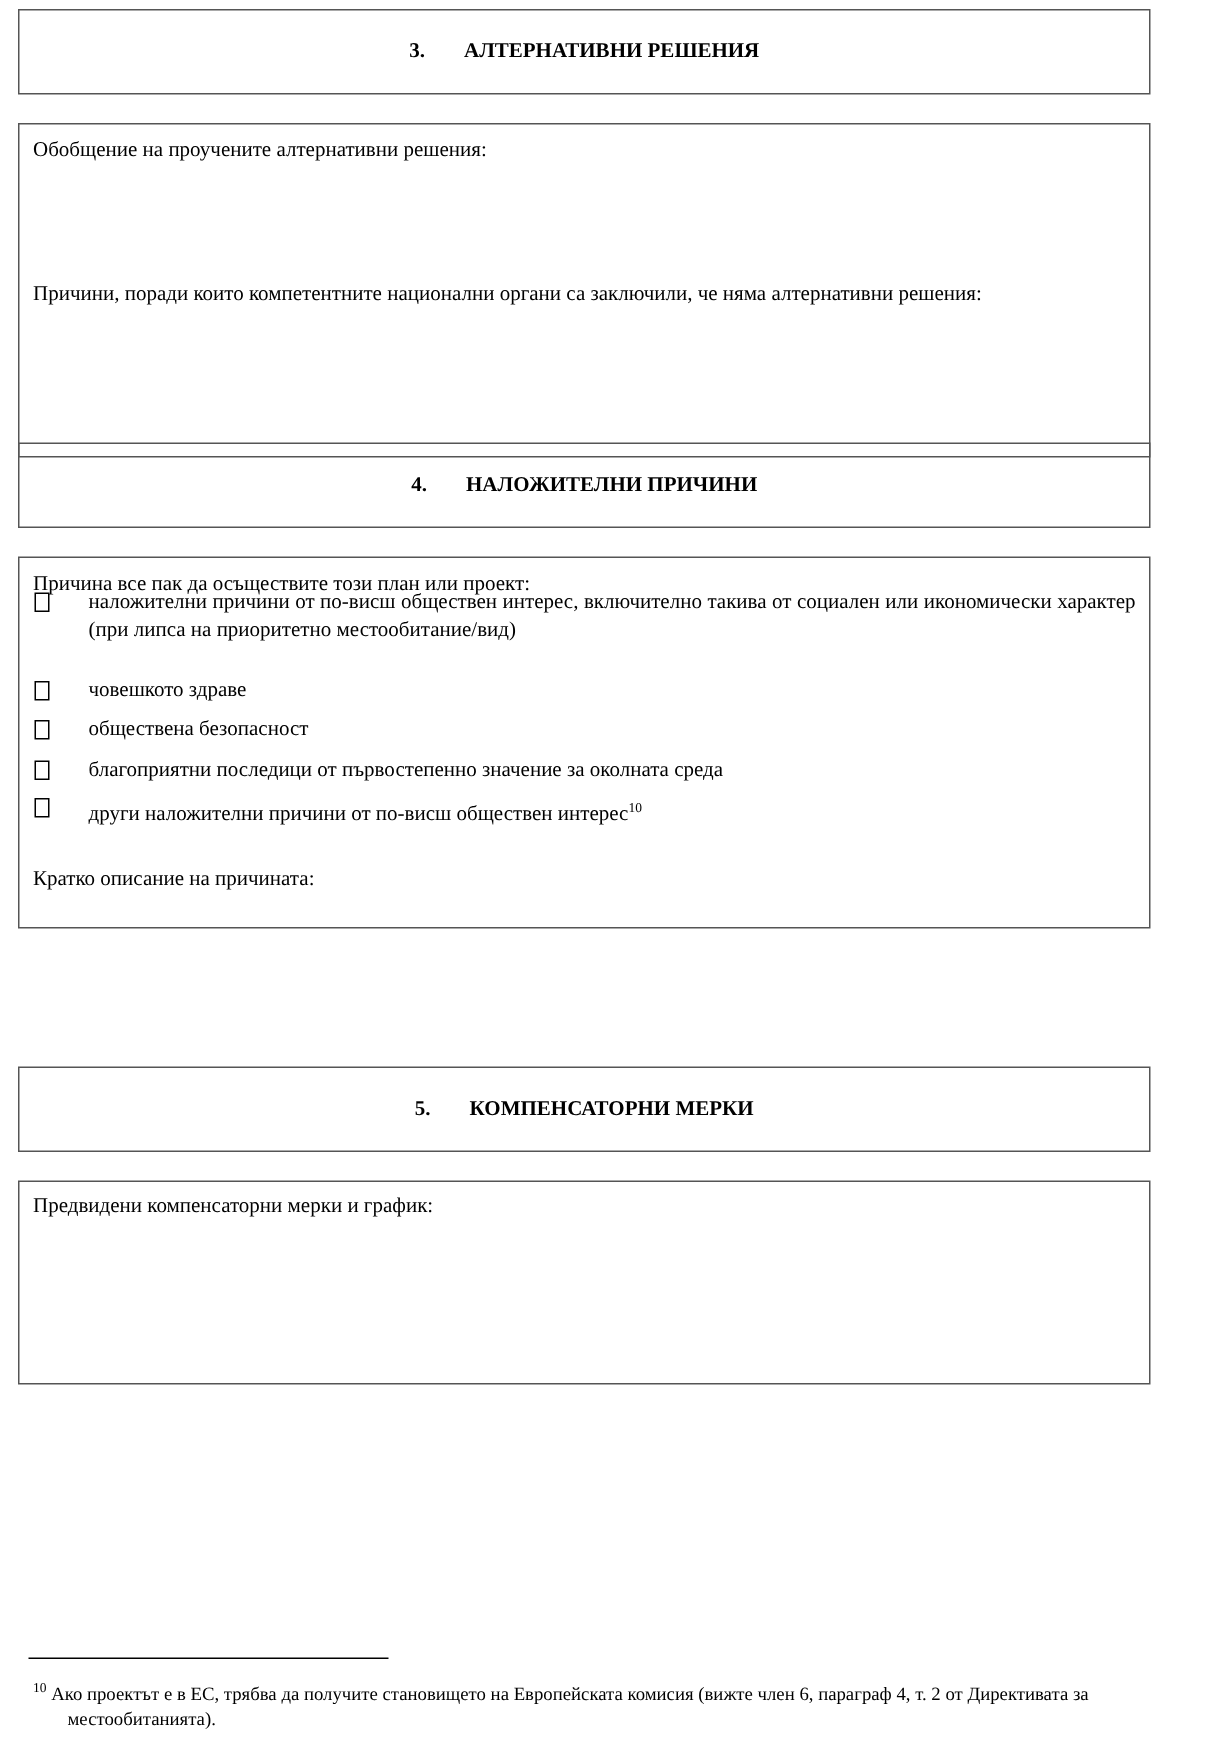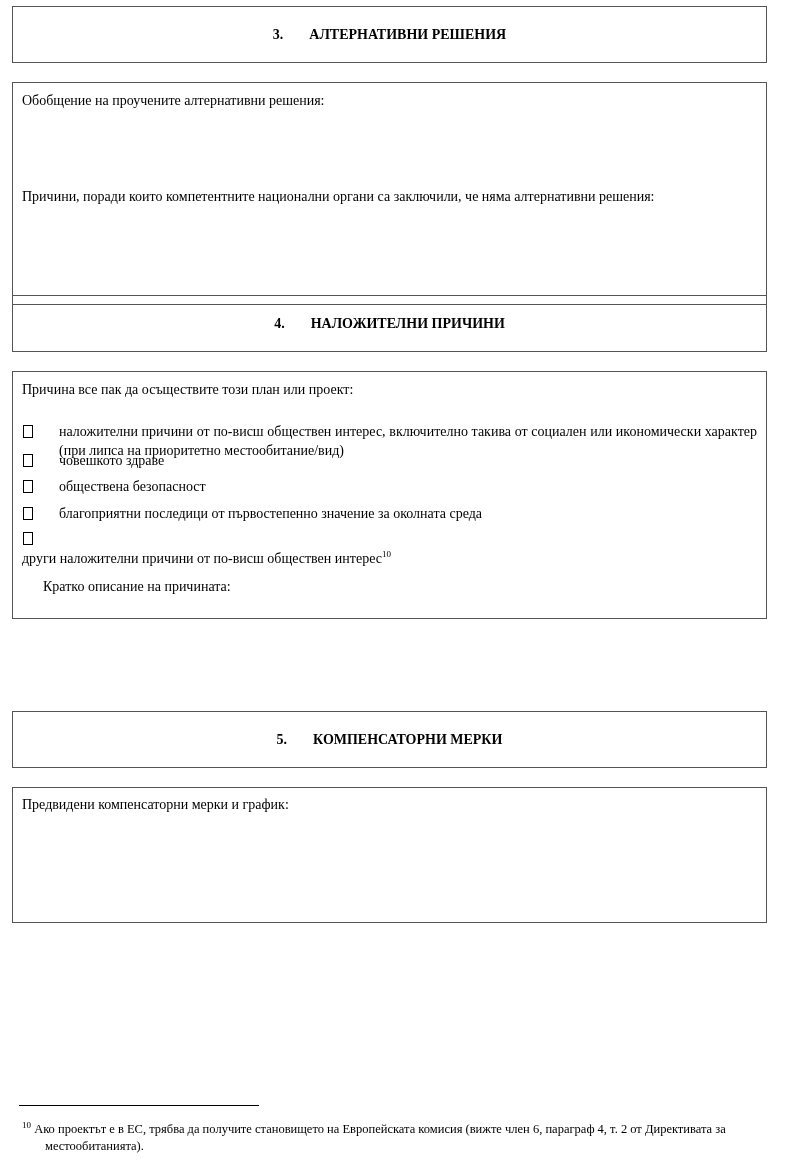--- a/index.html
+++ b/index.html
@@ -27,41 +27,41 @@
   <div class="txt" style="top:8px;">Обобщение на проучените алтернативни решения:</div>
   <div class="txt" style="top:104px;">Причини, поради които компетентните национални органи са заключили, че няма алтернативни решения:</div>
 </div>
 
 <div class="box hdr" style="top:295px;height:57px;">
   <span class="num">4.</span>
   <span>НАЛОЖИТЕЛНИ ПРИЧИНИ</span>
 </div>
 <div class="box" style="top:371px;height:248px;">
   <div class="txt" style="top:8px;">Причина все пак да осъществите този план или проект:</div>
-  <div class="item" style="top:50px;">
+  <div class="item" style="top:20px;">
       <span class="cb"></span>
       <span class="itxt">наложителни причини от по-висш обществен интерес, включително такива от социален или икономически характер (при липса на приоритетно местообитание/вид)</span>
     </div>
   <div class="item" style="top:79px;">
       <span class="cb"></span>
       <span class="itxt">човешкото здраве</span>
     </div>
   <div class="item" style="top:105px;">
       <span class="cb"></span>
       <span class="itxt">обществена безопасност</span>
     </div>
   <div class="item" style="top:132px;">
       <span class="cb"></span>
       <span class="itxt">благоприятни последици от първостепенно значение за околната среда</span>
     </div>
-  <div class="item" style="top:157px;flex-direction:column;">
+  <div class="item" style="top:157px;">
       <span class="cb"></span>
       <span class="itxt"><span>други наложителни причини от по-висш обществен интерес</span><sup>10</sup></span>
     </div>
-  <div class="txt" style="top:205px;margin-left:21px;">Кратко описание на причината:</div>
+  <div class="txt" style="top:205px;">Кратко описание на причината:</div>
 </div>
 
 <div class="box hdr" style="top:711px;height:57px;">
   <span class="num">5.</span>
   <span>КОМПЕНСАТОРНИ МЕРКИ</span>
 </div>
 <div class="box" style="top:787px;height:136px;">
   <div class="txt" style="top:7px;">Предвидени компенсаторни мерки и график:</div>
 </div>
 

